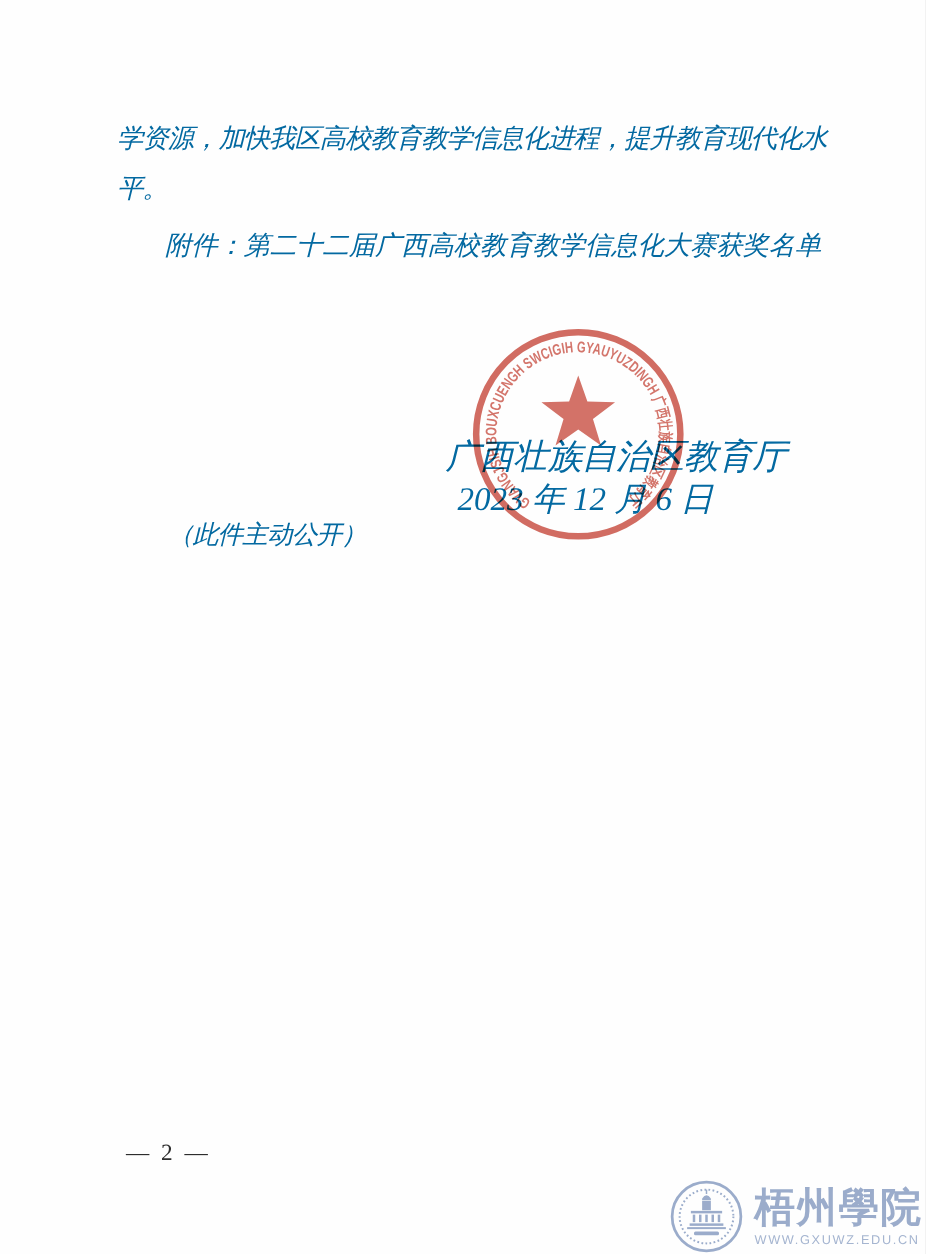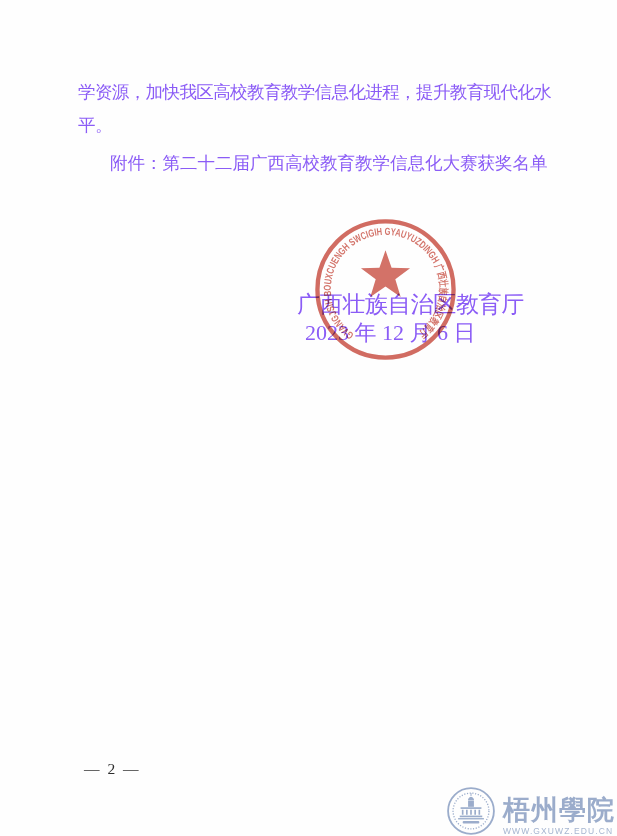--- a/index.html
+++ b/index.html
@@ -11,21 +11,22 @@
     width: 617px;
     height: 836px;
     margin: 0 auto;
     background: #fefefe;
     overflow: hidden;
     color: #2d2d2d;
   }
 
   .cn-text {
     font-family: "Liberation Serif", "DejaVu Serif", serif;
-    color: #8b5cf6;
+    color: #0369a1;
+    font-style: italic;
   }
 
   .body-text {
     position: absolute;
     left: 78px;
     top: 76px;
     width: 480px;
     font-size: 17.5px;
     line-height: 33px;
     letter-spacing: -0.6px;
@@ -108,21 +109,21 @@
     font-weight: bold;
     font-family: "Liberation Sans", "DejaVu Sans", sans-serif;
   }
 
   
   .watermark {
     position: absolute;
     left: 446px;
     top: 784px;
     display: flex;
-    align-items: flex-end;
+    align-items: center;
     gap: 7px;
     opacity: 0.92;
   }
   .emblem { width: 50px; height: 50px; margin-top: 2px; }
   .emblem .stroke { fill: none; stroke: var(--wm-color, #93a6c7); }
   .emblem .fill { fill: var(--wm-color, #93a6c7); }
   .wm-text { display: flex; flex-direction: column; }
   .wm-name {
     font-size: 27px;
     font-weight: bold;
@@ -159,20 +160,21 @@
 
   <svg class="seal" viewBox="0 0 160 160" aria-hidden="true">
     <circle class="seal-ring" cx="80" cy="80" r="66"></circle>
     <polygon class="seal-star" points="80,42 85.9,58.9 103.8,59.3 89.5,70.1 94.7,87.2 80,77 65.3,87.2 70.5,70.1 56.2,59.3 74.1,58.9"></polygon>
     <path id="sealArc" d="M 49.6,123.4 A 53,53 0 1 1 110.4,123.4" fill="none"></path>
     <text class="seal-ring-text">
       <textPath href="#sealArc" startOffset="0" textLength="266" lengthAdjust="spacingAndGlyphs">GVANGJSIH BOUXCUENGH SWCIGIH GYAUYUZDINGH 广西壮族自治区教育厅</textPath>
     </text>
   </svg>
 
+  <div class="disclosure cn-text">（此件主动公开）</div>
 
   <div class="page-number">— 2 —</div>
 
   <div class="watermark">
     <svg class="emblem" viewBox="0 0 60 60" aria-hidden="true">
       <circle class="stroke" cx="30" cy="30" r="27.5" stroke-width="2.2"></circle>
       <circle class="stroke" cx="30" cy="30" r="21.5" stroke-width="1.6" stroke-dasharray="1.4,1.9"></circle>
 
       <path class="fill" d="M26.5,15.5 Q30,10.5 33.5,15.5 L33.5,17 L26.5,17 Z"></path>
       <rect class="fill" x="29.4" y="8.5" width="1.2" height="3.5"></rect>

